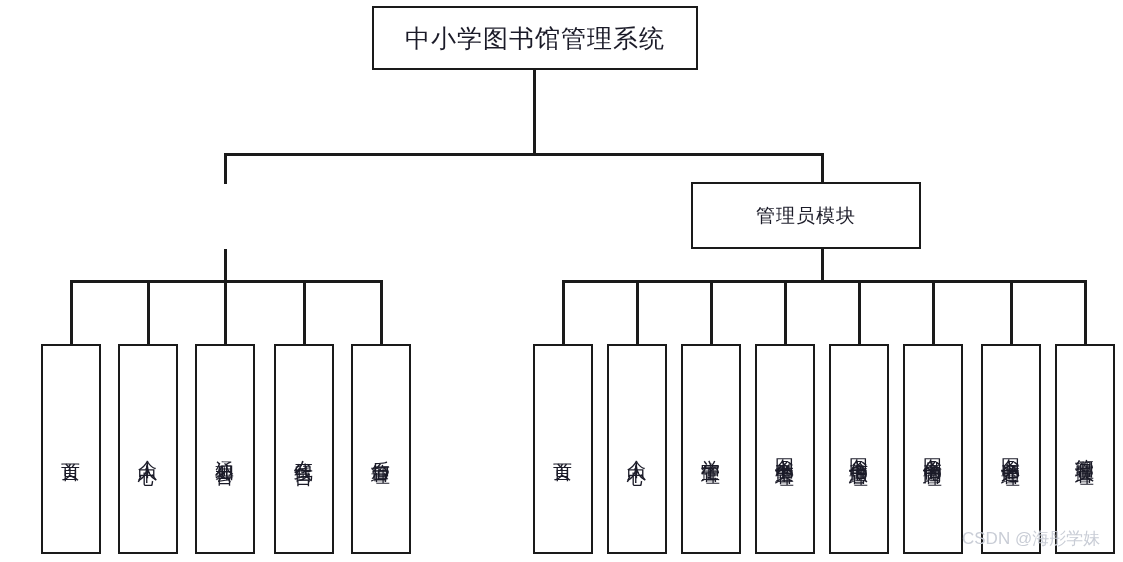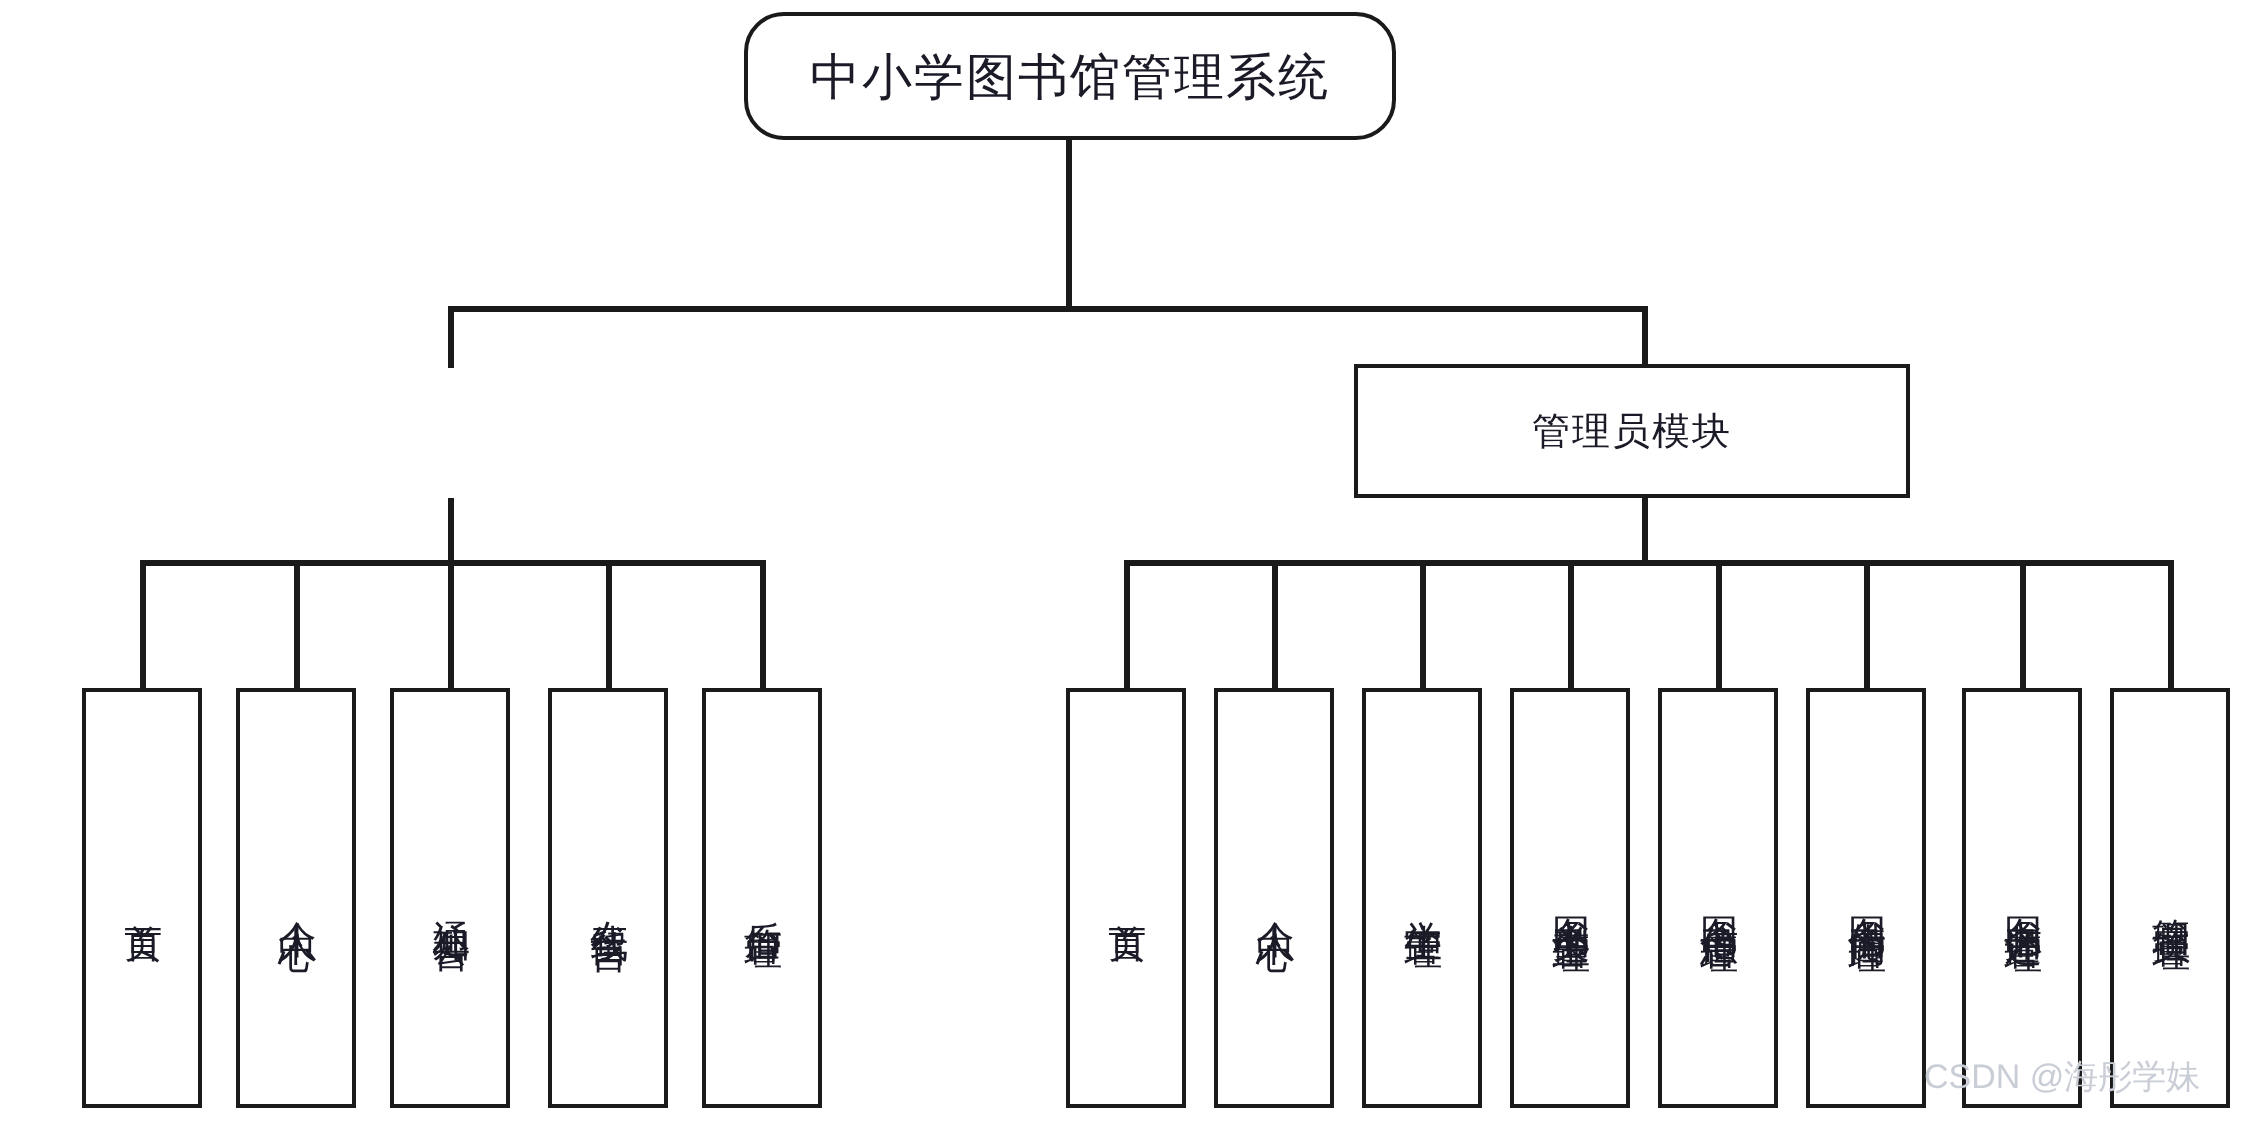--- a/index.html
+++ b/index.html
@@ -25,37 +25,36 @@
     background: #ffffff;
     display: flex;
     align-items: center;
     justify-content: center;
   }
   .box-title {
     left: 372px;
     top: 6px;
     width: 326px;
     height: 64px;
-    border-radius: 20px;
   }
   .box-title .label {
     font-size: 25px;
     letter-spacing: 1px;
     color: #1b1b28;
   }
   .box-mod {
     height: 67px;
   }
   .box-mod .label {
     font-size: 19px;
     letter-spacing: 1px;
     color: #1b1b28;
   }
   .box-student { left: 92px;  top: 182px; width: 264px; }
-  .box-admin   { left: 677px; top: 182px; width: 278px; }
+  .box-admin   { left: 691px; top: 182px; width: 230px; }
 
   .box-leaf {
     top: 344px;
     height: 210px;
     width: 60px;
   }
   .box-leaf .label {
     font-size: 19px;
     line-height: 1.22;
     writing-mode: vertical-rl;

